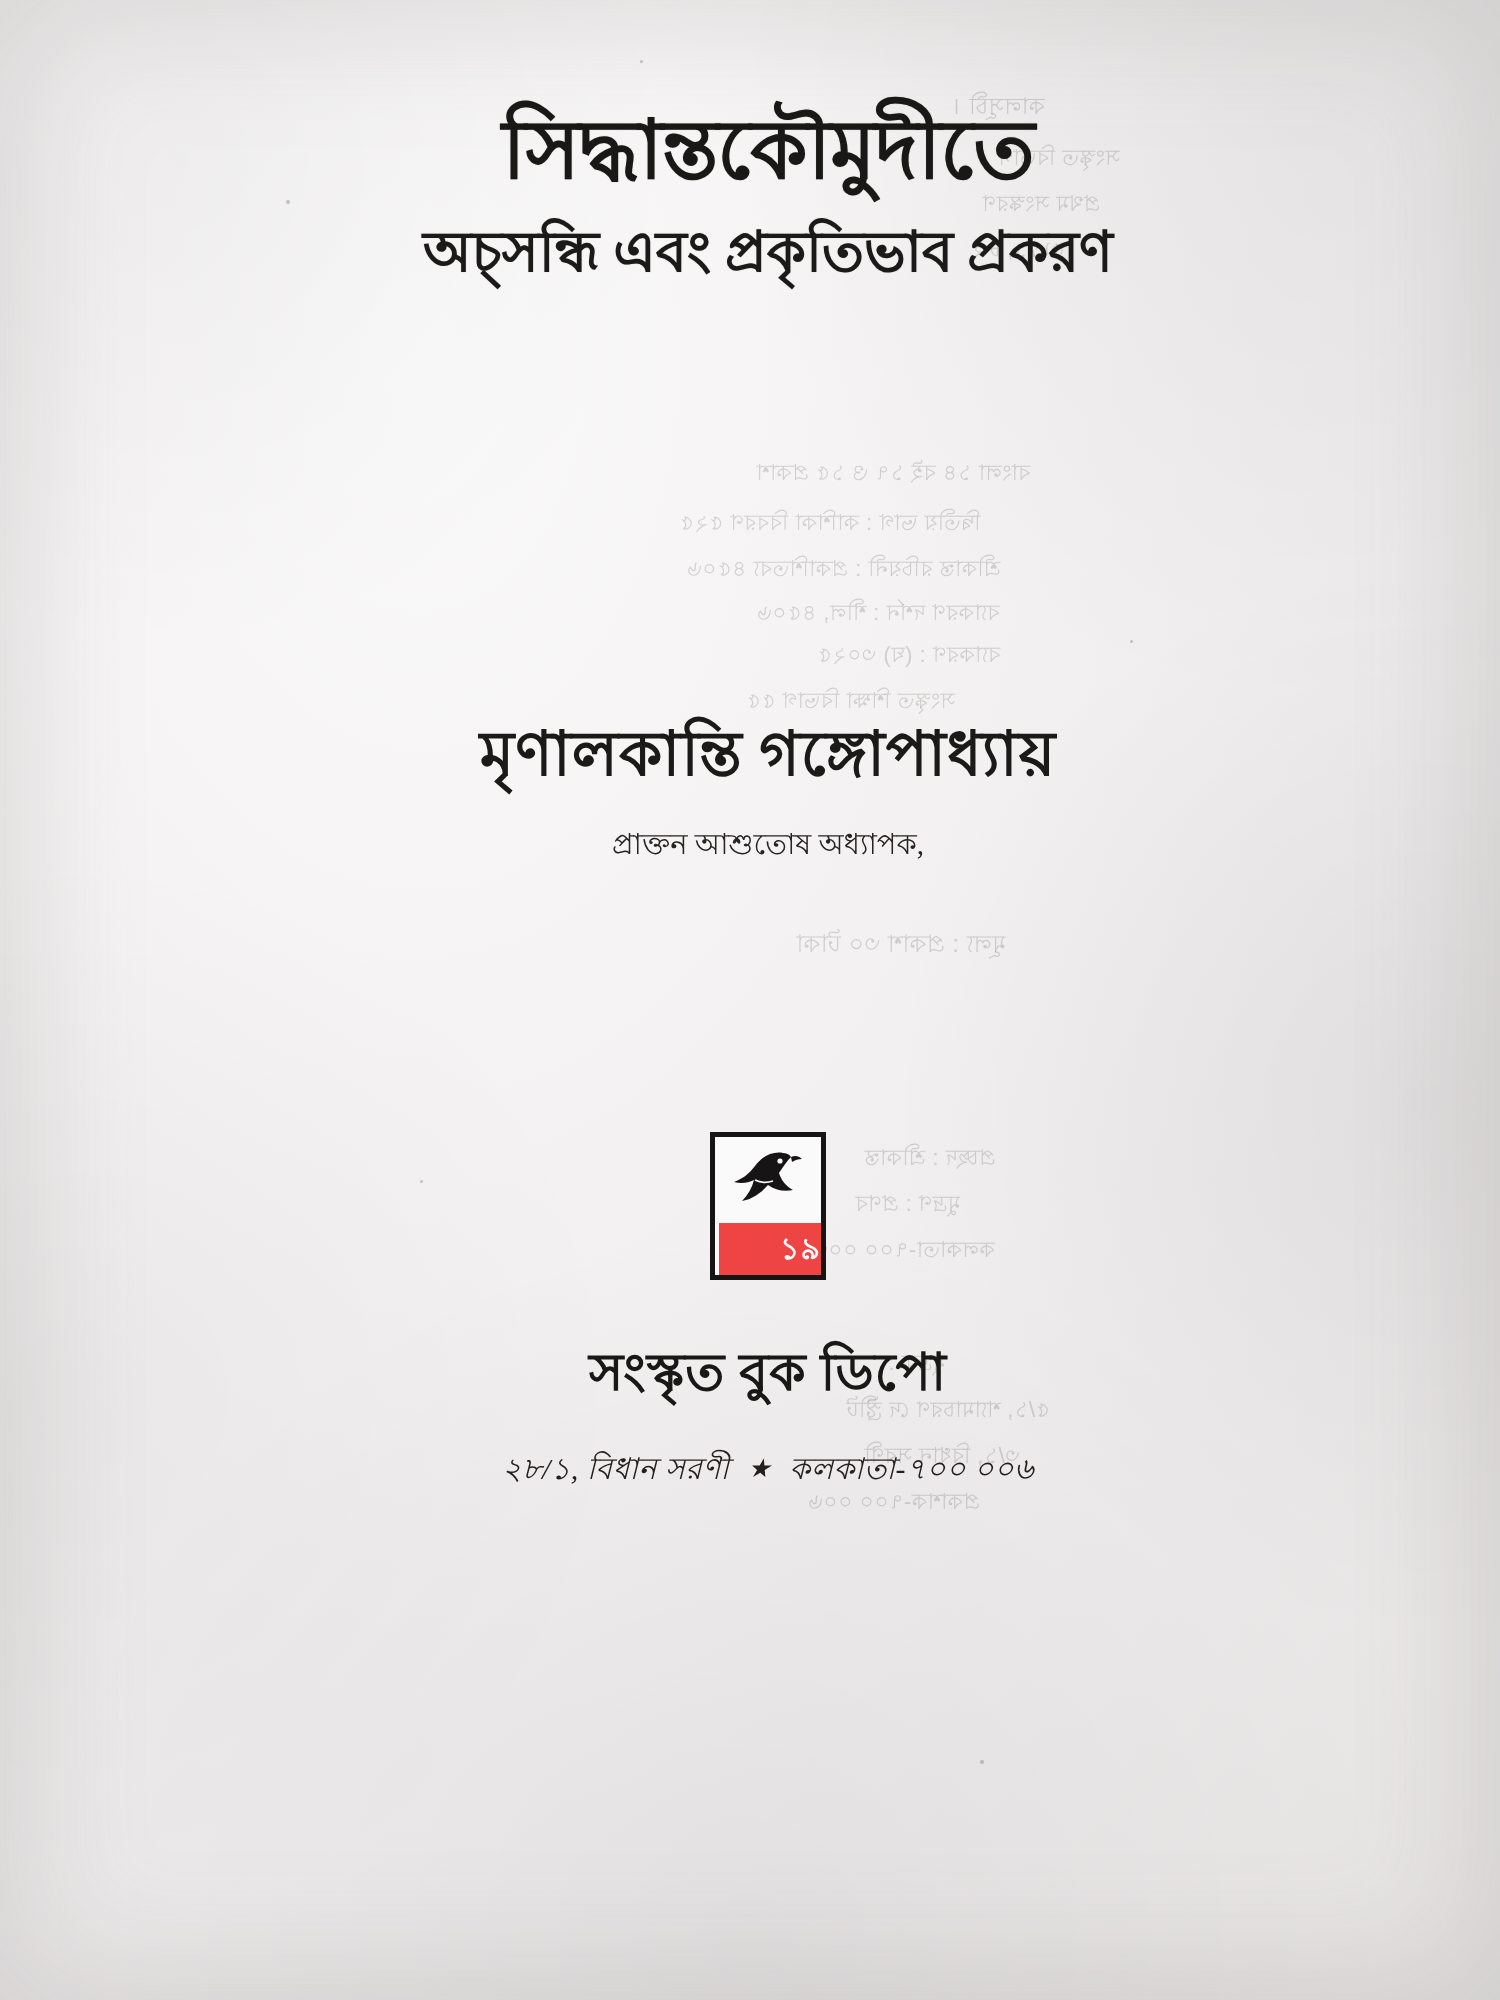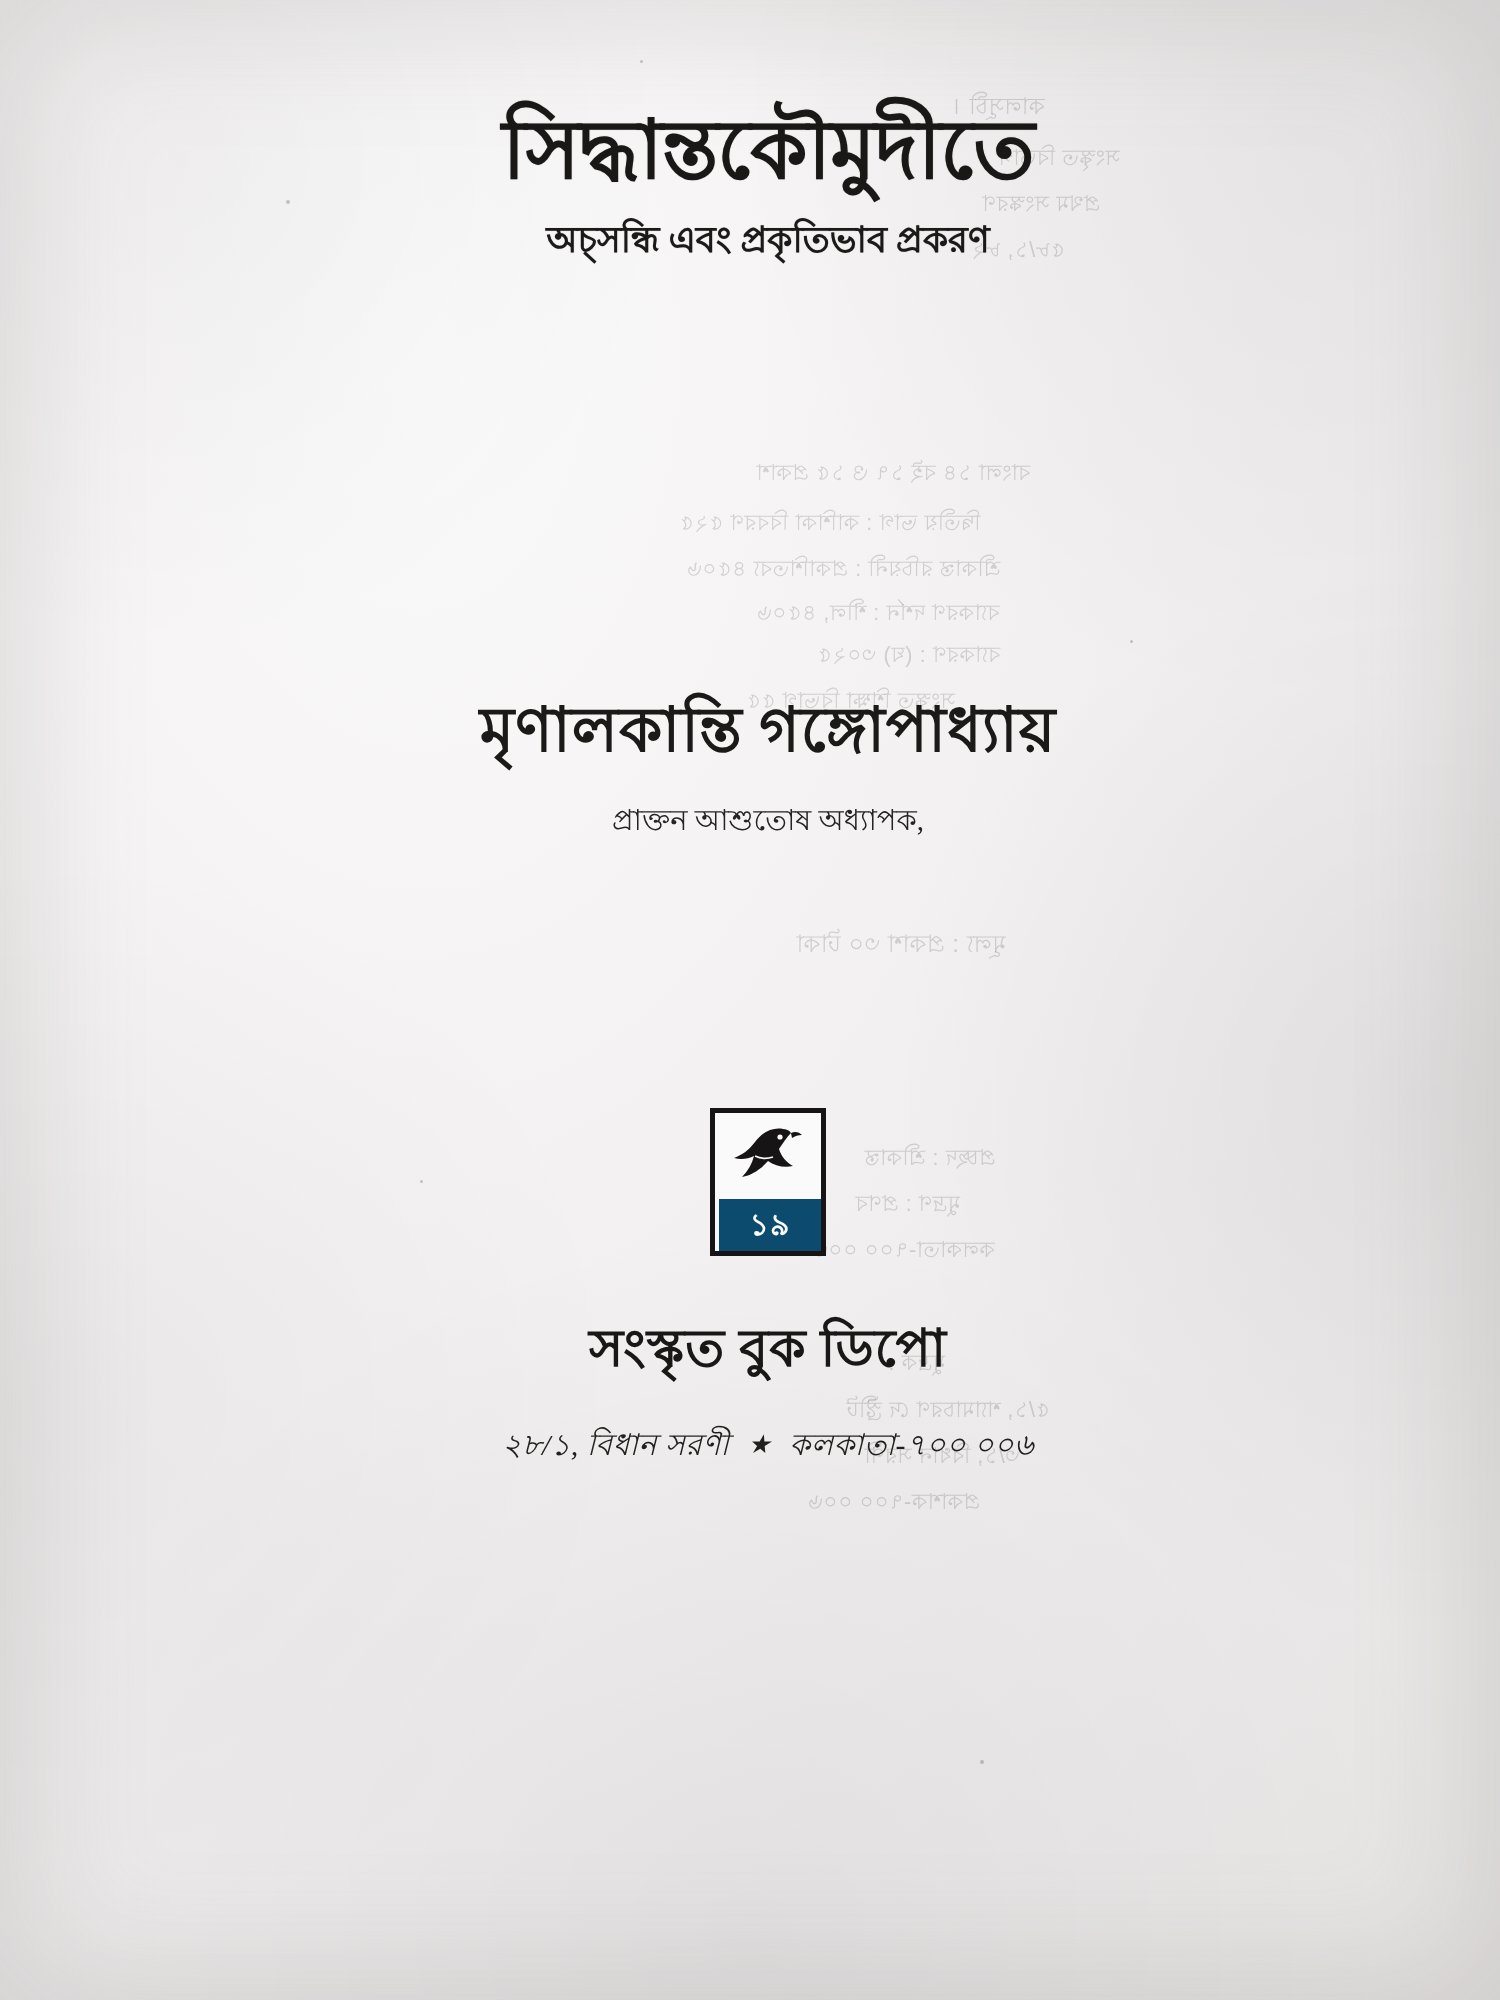--- a/index.html
+++ b/index.html
@@ -74,21 +74,21 @@
     margin-top: 105px;
     font-size: 82px;
     font-weight: 700;
     color: #1a1717;
     letter-spacing: -1px;
     line-height: 1.12;
     text-shadow: 0 0 1px rgba(0,0,0,0.35);
   }
   .title-sub {
     margin-top: 22px;
-    font-size: 36px;
+    font-size: 56px;
     font-weight: 700;
     color: #1c1919;
     line-height: 1.2;
     text-shadow: 0 0 1px rgba(0,0,0,0.3);
   }
   .title-paren {
     margin-top: 42px;
     font-size: 37px;
     font-weight: 400;
     color: #2a2626;
@@ -131,26 +131,27 @@
     width: 86px;
     height: 72px;
     display: block;
   }
   .logo-band {
     position: absolute;
     left: 4px;
     right: 0;
     bottom: 0;
     height: 52px;
-    background: #0c4a6e;
+    background: #ef4444;
     color: #fbfafa;
     font-size: 30px;
     font-weight: 700;
     line-height: 52px;
     letter-spacing: 1px;
+    text-align: right;
   }
 
   .publisher {
     margin-top: 52px;
     font-size: 52px;
     font-weight: 700;
     color: #1a1717;
     letter-spacing: 1px;
   }
   .address {

